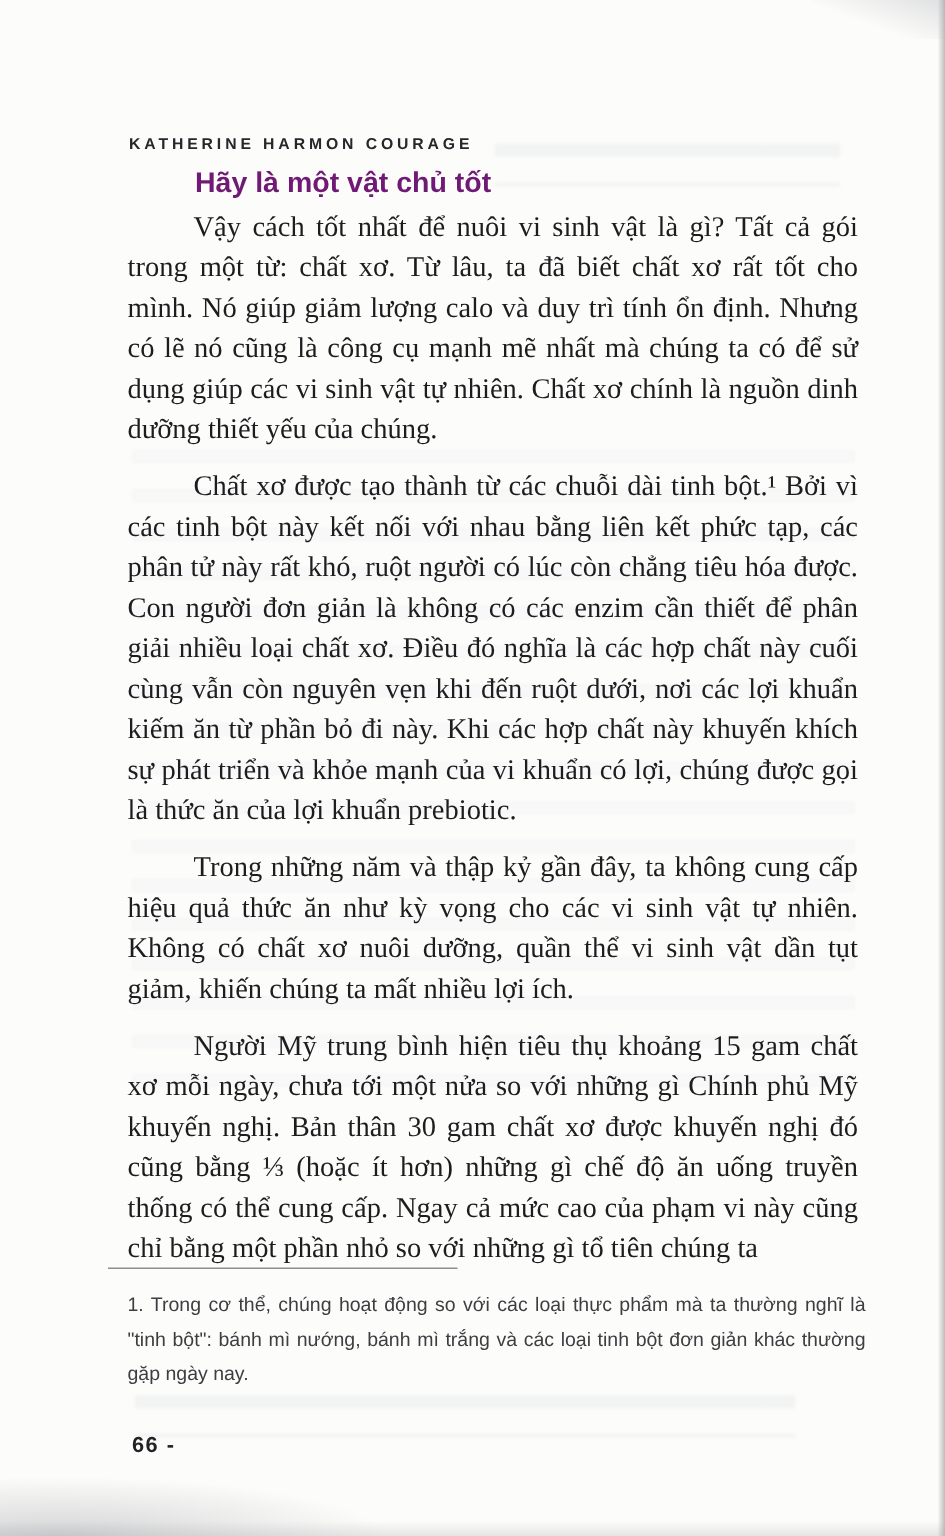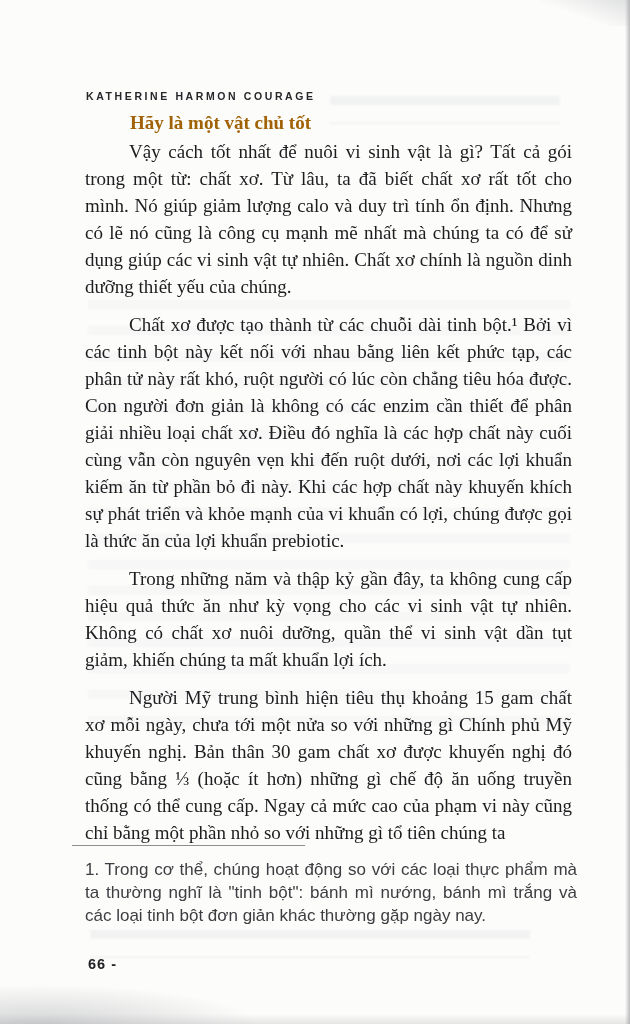--- a/index.html
+++ b/index.html
@@ -53,24 +53,24 @@
     font-weight: 700;
     letter-spacing: 2.6px;
     color: #26262b;
     margin-top: 36px;
   }
 
   
   .section-title {
     position: absolute;
     top: 96px; left: 130px;
-    font-family: Liberation Serif, serif;
+    font-family: Liberation Sans, sans-serif;
     font-size: 19px;
     font-weight: 700;
-    color: #a16207;
+    color: #701a75;
   }
 
   
   .body-text {
     position: absolute;
     top: 138px; left: 85px;
     width: 487px;
     font-size: 19px;
     line-height: 27px;
     color: #1d1d20;
@@ -89,21 +89,21 @@
     width: 233px;
     border: 0;
     border-top: 1.5px solid #8e8e90;
     margin: 0;
   }
   .footnote {
     position: absolute;
     top: 858px; left: 85px;
     width: 492px;
     font-family: "Liberation Sans", sans-serif;
-    font-size: 17px;
+    font-size: 13px;
     line-height: 23px;
     color: #3d3d42;
     text-align: justify;
   }
 
   
   .page-number {
     position: absolute;
     top: 956px; left: 88px;
     font-family: "Liberation Sans", sans-serif;
@@ -125,20 +125,20 @@
 <div class="artifact bleed bleed-middle"></div>
 <div class="artifact bleed bleed-bottom"></div>
 
 <div class="running-header">KATHERINE HARMON COURAGE</div>
 
 <h2 class="section-title">Hãy là một vật chủ tốt</h2>
 
 <div class="body-text">
   <p>Vậy cách tốt nhất để nuôi vi sinh vật là gì? Tất cả gói trong một từ: chất xơ. Từ lâu, ta đã biết chất xơ rất tốt cho mình. Nó giúp giảm lượng calo và duy trì tính ổn định. Nhưng có lẽ nó cũng là công cụ mạnh mẽ nhất mà chúng ta có để sử dụng giúp các vi sinh vật tự nhiên. Chất xơ chính là nguồn dinh dưỡng thiết yếu của chúng.</p>
   <p>Chất xơ được tạo thành từ các chuỗi dài tinh bột.¹ Bởi vì các tinh bột này kết nối với nhau bằng liên kết phức tạp, các phân tử này rất khó, ruột người có lúc còn chẳng tiêu hóa được. Con người đơn giản là không có các enzim cần thiết để phân giải nhiều loại chất xơ. Điều đó nghĩa là các hợp chất này cuối cùng vẫn còn nguyên vẹn khi đến ruột dưới, nơi các lợi khuẩn kiếm ăn từ phần bỏ đi này. Khi các hợp chất này khuyến khích sự phát triển và khỏe mạnh của vi khuẩn có lợi, chúng được gọi là thức ăn của lợi khuẩn prebiotic.</p>
-  <p>Trong những năm và thập kỷ gần đây, ta không cung cấp hiệu quả thức ăn như kỳ vọng cho các vi sinh vật tự nhiên. Không có chất xơ nuôi dưỡng, quần thể vi sinh vật dần tụt giảm, khiến chúng ta mất khuẩn lợi ích.</p>
+  <p>Trong những năm và thập kỷ gần đây, ta không cung cấp hiệu quả thức ăn như kỳ vọng cho các vi sinh vật tự nhiên. Không có chất xơ nuôi dưỡng, quần thể vi sinh vật dần tụt giảm, khiến chúng ta mất nhiều lợi ích.</p>
   <p>Người Mỹ trung bình hiện tiêu thụ khoảng 15 gam chất xơ mỗi ngày, chưa tới một nửa so với những gì Chính phủ Mỹ khuyến nghị. Bản thân 30 gam chất xơ được khuyến nghị đó cũng bằng ⅓ (hoặc ít hơn) những gì chế độ ăn uống truyền thống có thể cung cấp. Ngay cả mức cao của phạm vi này cũng chỉ bằng một phần nhỏ so với những gì tổ tiên chúng ta</p>
 </div>
 
 <hr class="footnote-sep">
 <div class="footnote">1. Trong cơ thể, chúng hoạt động so với các loại thực phẩm mà ta thường nghĩ là "tinh bột": bánh mì nướng, bánh mì trắng và các loại tinh bột đơn giản khác thường gặp ngày nay.</div>
 
 <div class="page-number">66 -</div>
 
 </body></html>

